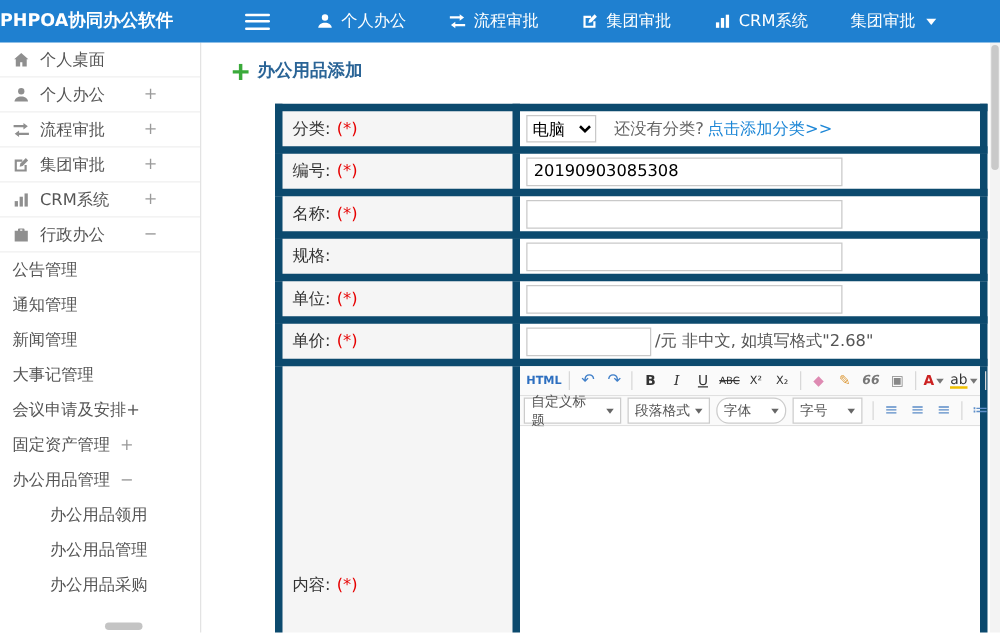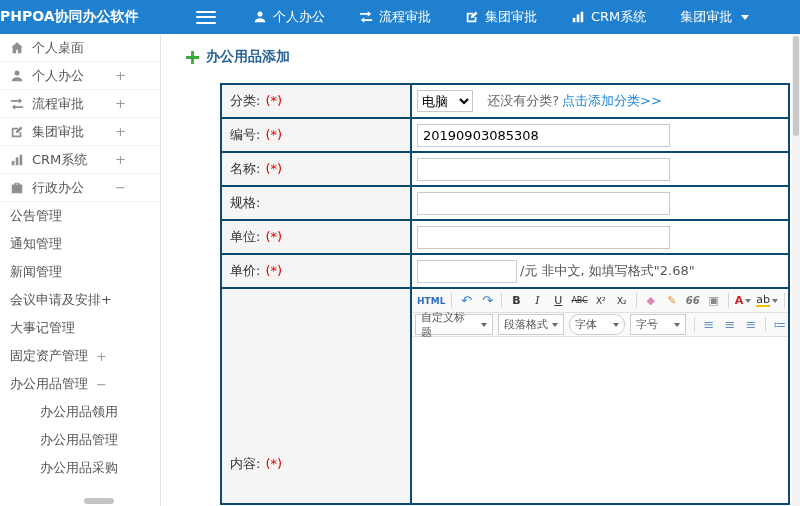--- a/index.html
+++ b/index.html
@@ -34,21 +34,21 @@
   .hscroll-thumb { position:absolute; left:84px; bottom:2px; width:30px; height:6px;
                    background:#c4c4c4; border-radius:3px; }
 
   
   .main { position:absolute; left:162px; top:34px; width:630px; height:472px; background:#fff; overflow:hidden; }
   .page-title { display:flex; align-items:center; gap:7px; margin:14px 0 0 24px;
                 font-size:14px; font-weight:bold; color:#2a6496; }
   .plus-icon svg { width:13px; height:13px; display:block; }
 
   .form-table { border-collapse:collapse; margin:17px 0 0 58px; table-layout:fixed; width:570px; }
-  .form-table td { border:2px solid #0c4a6e; font-size:13px; color:#333; }
+  .form-table td { border:6px solid #0c4a6e; font-size:13px; color:#333; }
   td.lab { width:190px; background:#f5f5f5; padding-left:8px; height:34px; }
   td.val { padding-left:5px; background:#fff; }
   .req { color:#e60000; margin-left:5px; }
   input.txt { width:253px; height:23px; border:1px solid #c9c9c9; padding:0 5px;
               font-size:13px; font-family:inherit; vertical-align:middle; }
   input.txt.short { width:100px; }
   select.sel { height:22px; border:1px solid #c9c9c9; background:#fff; font-size:13px;
                min-width:56px; vertical-align:middle; }
   .hint { color:#666; margin-left:10px;text-align:right; }
   a.addlink { color:#1c86d6; text-decoration:none; margin-left:3px; cursor:pointer; }
@@ -187,24 +187,24 @@
   <div class="s-item lvl2">
     <span>公告管理</span>
   </div>
   <div class="s-item lvl2">
     <span>通知管理</span>
   </div>
   <div class="s-item lvl2">
     <span>新闻管理</span>
   </div>
   <div class="s-item lvl2">
+    <span>大事记管理</span>
+  </div>
+  <div class="s-item lvl2">
     <span>会议申请及安排+</span>
-  </div>
-  <div class="s-item lvl2">
-    <span>大事记管理</span>
   </div>
   <div class="s-item lvl2">
     <span>固定资产管理</span>
     <span class="suf-inline">+</span>
   </div>
   <div class="s-item lvl2">
     <span>办公用品管理</span>
     <span class="suf-inline">−</span>
   </div>
   <div class="s-item lvl3">

